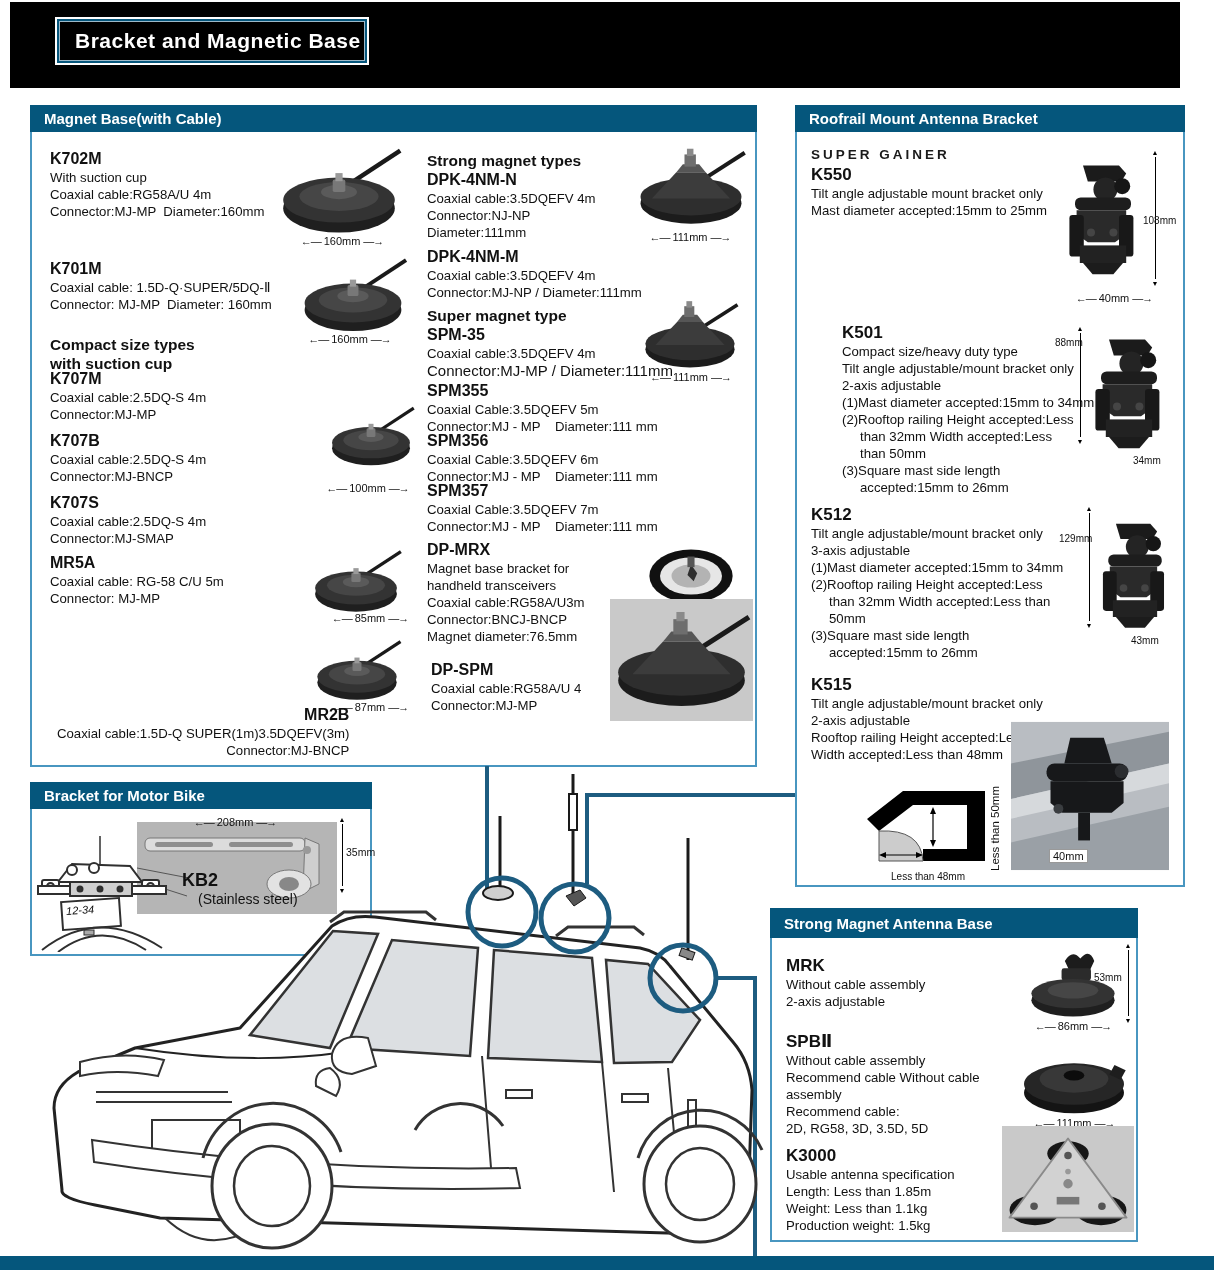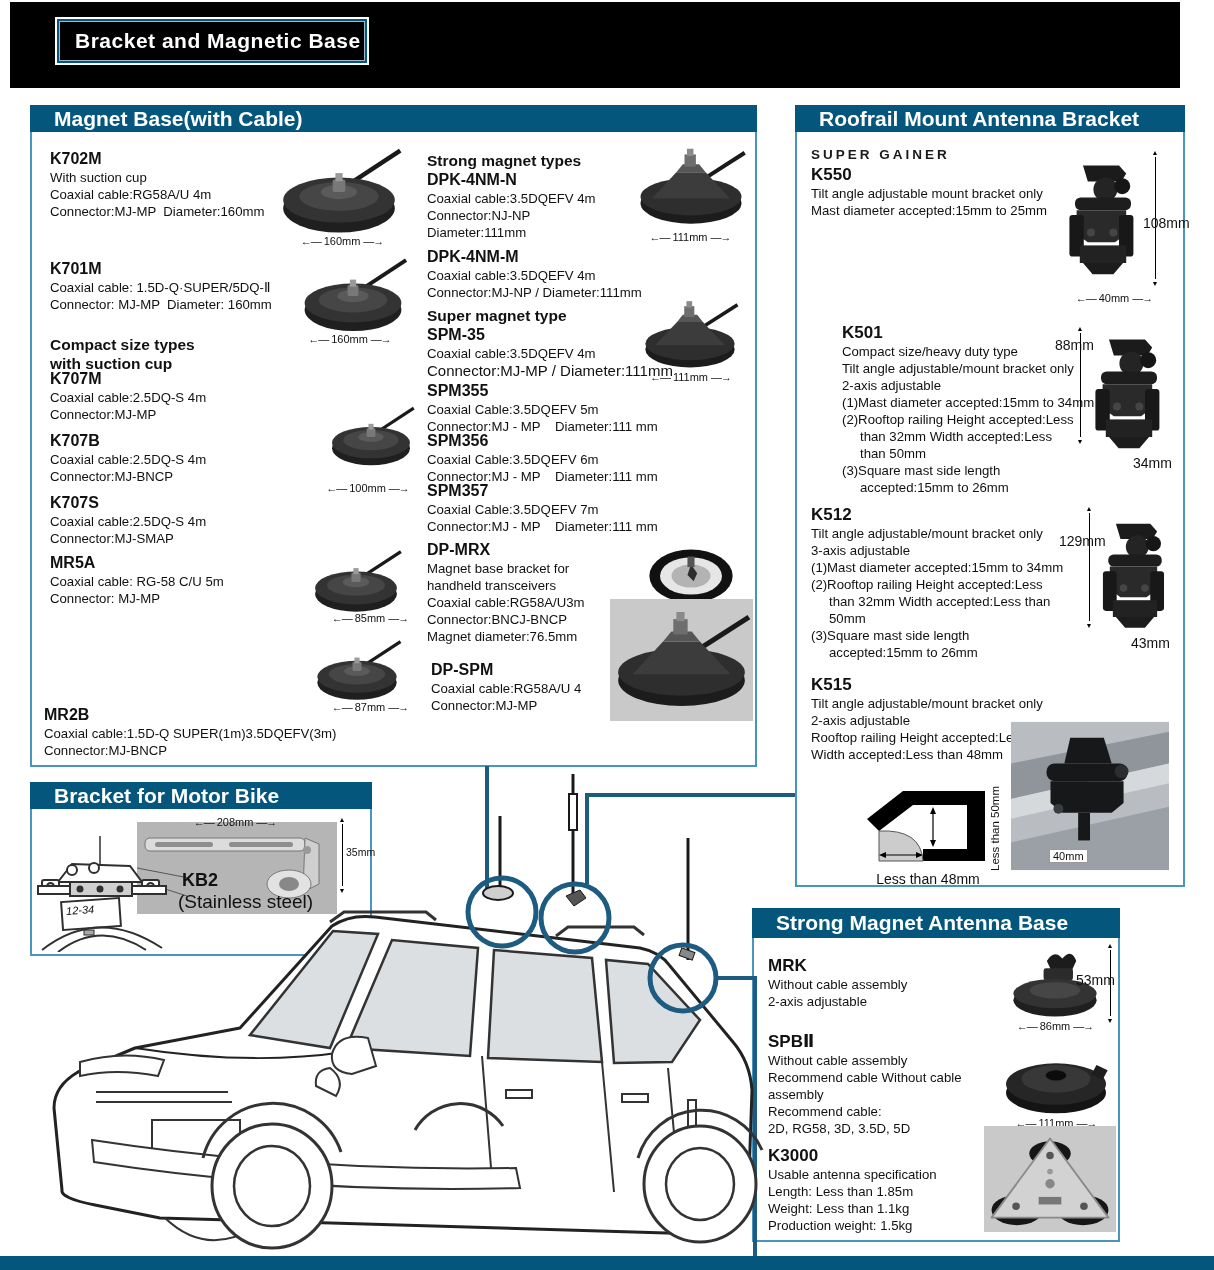--- a/index.html
+++ b/index.html
@@ -1,45 +1,45 @@
 <!DOCTYPE html>
 <html><head>
 <meta charset="utf-8">
 <style>
   html,body{margin:0;padding:0;background:#fff;font-family:"Liberation Sans","DejaVu Sans",sans-serif;color:#111;}
   #stage{position:relative;width:1214px;height:1270px;background:#fff;overflow:hidden;}
   .banner{position:absolute;left:10px;top:2px;width:1170px;height:86px;background:#000000;}
   .titlebox{position:absolute;left:45px;top:15px;width:292px;height:44px;border:2px solid #fff;box-shadow:inset 0 0 0 2px #05567c, inset 0 0 0 3px #9db9c9;display:flex;align-items:center;padding-left:18px;}
   .titlebox span{color:#fff;font-weight:bold;font-size:21px;letter-spacing:.5px;}
   .panel{position:absolute;background:#fff;border:2px solid #4896c0;}
-  .phead{position:absolute;left:-2px;top:-2px;right:-2px;height:27px;background:#05567c;color:#fff;font-weight:bold;font-size:21px;display:flex;align-items:center;padding-left:24px;}
+  .phead{position:absolute;left:-2px;top:-2px;right:-2px;height:27px;background:#05567c;color:#fff;font-weight:bold;font-size:15px;display:flex;align-items:center;padding-left:14px;}
   .prod{position:absolute;}
   .pname{font-weight:bold;font-size:16px;line-height:20px;}
   .pname.big{font-size:17px;}
   .spec{font-size:13.2px;line-height:17px;white-space:pre;}
   .spec.ind{padding-left:18px;}
   .h2{font-weight:bold;font-size:15.5px;line-height:19px;}
   .photo{position:absolute;}
   .photo svg{display:block;width:100%;height:100%;}
   .gbg{background:#c9c9c9;}
   .dim{position:absolute;display:flex;align-items:center;justify-content:center;font-size:11px;white-space:nowrap;}
   .dim::before{content:"←—";letter-spacing:-1px;margin-right:3px;}
   .dim::after{content:"—→";letter-spacing:-1px;margin-left:3px;}
-  .vlabel{position:absolute;font-size:14px;white-space:nowrap;}
+  .vlabel{position:absolute;font-size:10px;white-space:nowrap;}
   .vline{position:absolute;width:0;border-left:1px solid #000;}
   .vline::before{content:"▲";position:absolute;top:-8px;left:-4.5px;font-size:7px;color:#000;}
   .vline::after{content:"▼";position:absolute;bottom:-8px;left:-4.5px;font-size:7px;color:#000;}
   .vert{position:absolute;writing-mode:vertical-rl;transform:rotate(180deg);font-size:11.5px;white-space:nowrap;}
   .brand{font-weight:bold;letter-spacing:3px;font-size:13.5px;color:#1a1a1a;}
   .bottombar{position:absolute;left:0;top:1256px;width:1214px;height:14px;background:#05567c;}
   .overlay{position:absolute;left:0;top:0;pointer-events:none;}
   .cline{fill:none;stroke:#1d5c80;stroke-width:4;}
   .plate{position:absolute;font-size:11px;font-style:italic;transform:rotate(-4deg);}
   .kb2name{position:absolute;font-weight:bold;font-size:18px;}
-  .kb2mat{position:absolute;font-size:19px;}
+  .kb2mat{position:absolute;font-size:14px;margin-left:20px;}
   .wbox{position:absolute;background:#fff;font-size:11px;padding:0 3px;border:1px solid #999;}
 </style>
 </head>
 <body>
 
 <svg width="0" height="0" style="position:absolute">
 <defs>
   <g id="g-disc">
     <path d="M138,4 L80,42" stroke="#1a1a1a" stroke-width="5" fill="none"></path>
     <ellipse cx="70" cy="68" rx="62" ry="27" fill="#1f1f1f"></ellipse>
@@ -191,21 +191,21 @@
       </div>
 
     <div class="photo" style="left:270px;top:532px;width:110px;height:64px;">
         <svg viewBox="0 0 140 100">
           <use href="#g-disc"></use>
         </svg>
       </div>
     <div class="dim" style="left:303px;top:594px;width:70px;">
         <span>87mm</span>
       </div>
-    <div class="prod" style="left:12px;top:598px;">
+    <div class="prod" style="left:25px;top:598px;text-align:right;">
       <div class="pname">MR2B</div>
       <div class="spec">Coaxial cable:1.5D-Q SUPER(1m)3.5DQEFV(3m)</div>
       <div class="spec">Connector:MJ-BNCP</div>
     </div>
 
     <div class="prod" style="left:395px;top:44px;">
       <div class="h2">Strong magnet types</div>
       <div class="pname">DPK-4NM-N</div>
       <div class="spec">Coaxial cable:3.5DQEFV 4m</div>
       <div class="spec">Connector:NJ-NP</div>
@@ -430,21 +430,21 @@
           <circle cx="84" cy="53" r="2.5" fill="#333"></circle>
         <path d="M26,64 h58 v28 h-58 z" transform="rotate(-4 55 78)"></path>
         <rect x="48" y="94" width="10" height="5" fill="#aaa" stroke-width="1"></rect>
         <path d="M6,114 Q62,70 126,112" fill="none"></path>
         <path d="M22,116 Q64,84 110,114" fill="none"></path>
       </svg>
     </div>
     <div class="plate" style="left:34px;top:120px;">12-34</div>
   </div>
 
-  <div class="panel" style="left:752px;top:908px;width:364px;height:330px;">
+  <div class="panel" style="left:770px;top:908px;width:364px;height:330px;">
     <div class="phead" style="height:30px;">Strong Magnet Antenna Base</div>
 
     <div class="prod" style="left:14px;top:46px;">
       <div class="pname big">MRK</div>
       <div class="spec">Without cable assembly</div>
       <div class="spec">2-axis adjustable</div>
     </div>
     <div class="photo" style="left:252px;top:36px;width:98px;height:74px;">
         <svg viewBox="0 0 120 90">
           <use href="#g-mrk"></use>

